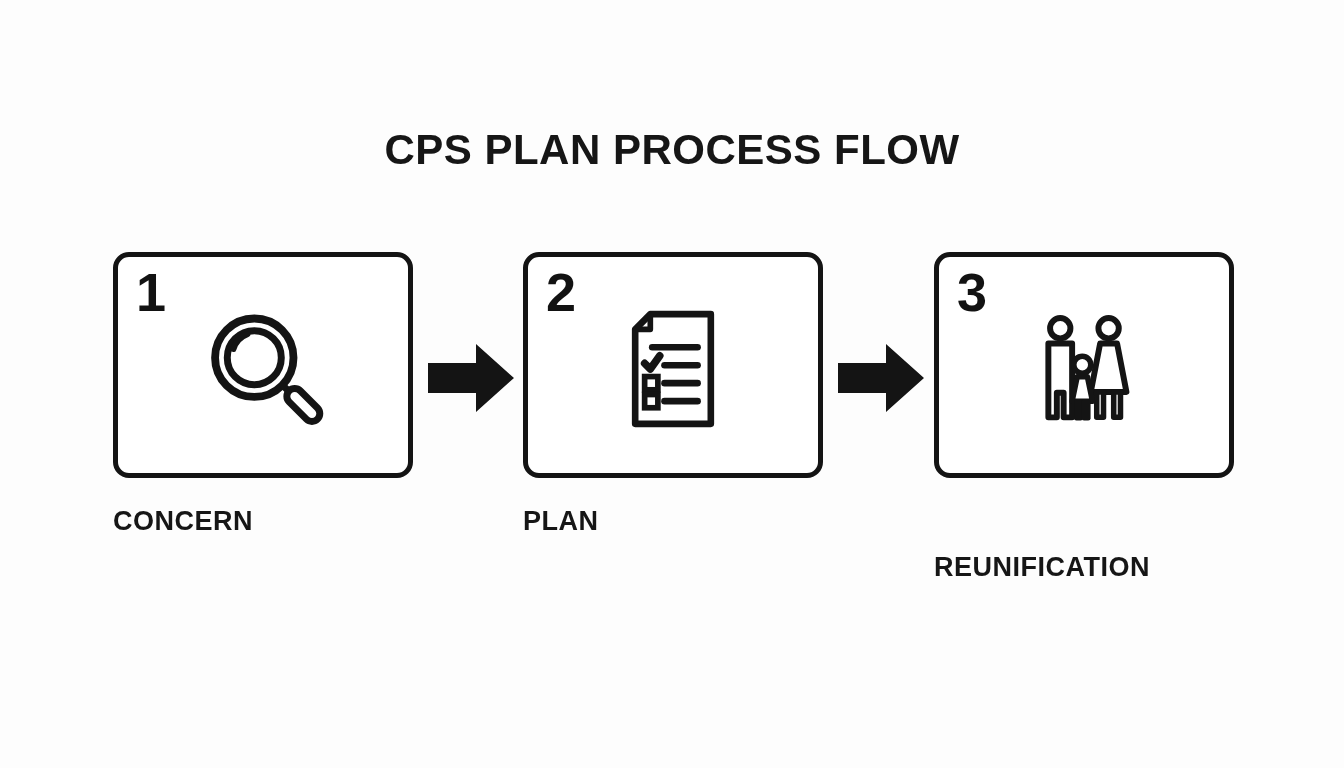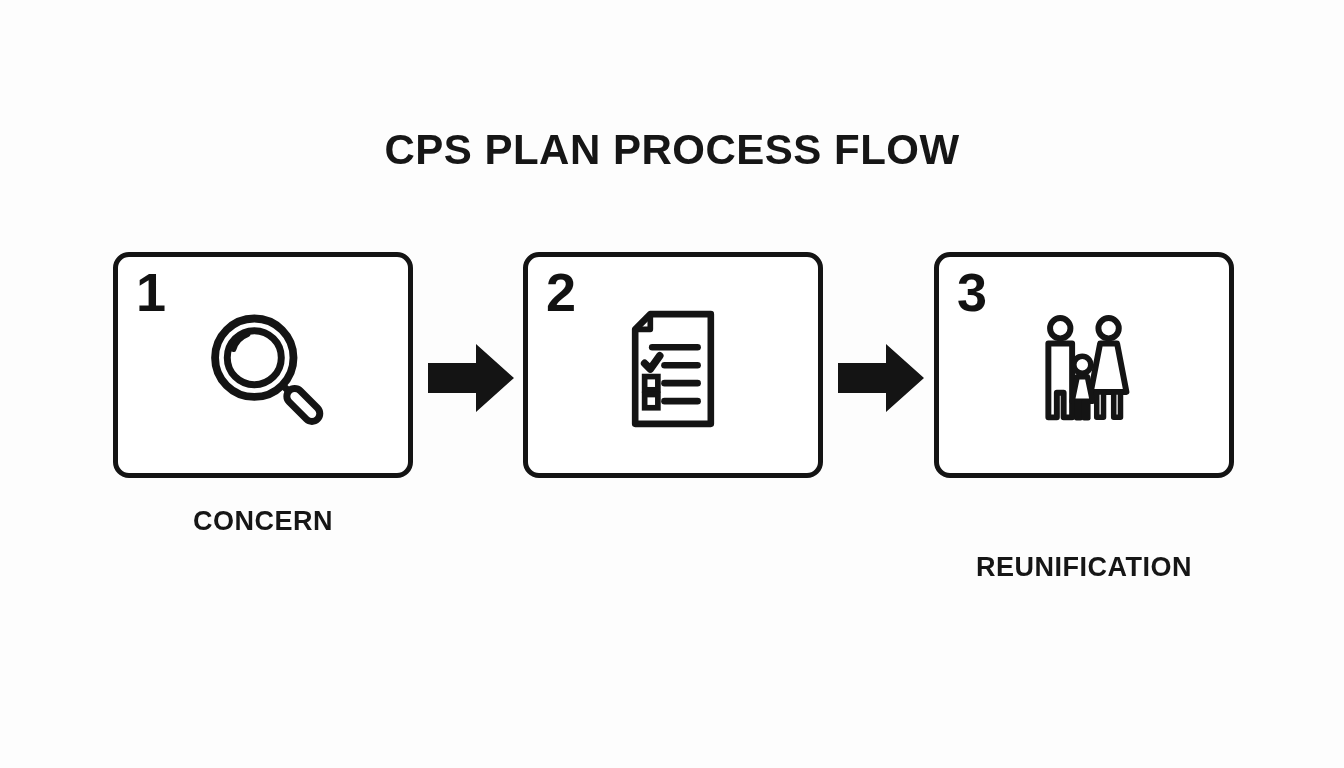--- a/index.html
+++ b/index.html
@@ -58,21 +58,21 @@
     top: 344px;
     width: 86px;
     height: 68px;
   }
   .arrow-1 { left: 428px; }
   .arrow-2 { left: 838px; }
   .step-label {
     position: absolute;
     top: 506px;
     width: 300px;
-    text-align: center;
+    text-align: left;
     font-size: 27px;
     font-weight: bold;
     letter-spacing: 0.5px;
     color: #161616;
   }
   .label-1 { left: 113px; }
   .label-2 { left: 523px; }
   .label-3 { left: 934px; margin-top: 46px; }
   svg { display: block; }
 </style>
@@ -140,15 +140,16 @@
 
         <circle cx="64" cy="60" r="10" stroke-width="6.5"></circle>
         <path d="M 58 74 L 70 74 L 76 103 L 52 103 Z" stroke-width="6.5" stroke-linejoin="round"></path>
         <path d="M 57 103 L 62 103 L 62 123 L 57 123 Z" stroke-width="5.5" stroke-linejoin="round"></path>
         <path d="M 66 103 L 71 103 L 71 123 L 66 123 Z" stroke-width="5.5" stroke-linejoin="round"></path>
       </svg>
     </div>
   </div>
 
   <div class="step-label label-1">CONCERN</div>
+  <div class="step-label label-2">PLAN</div>
   <div class="step-label label-3">REUNIFICATION</div>
 
 </div>
 
 </body></html>

